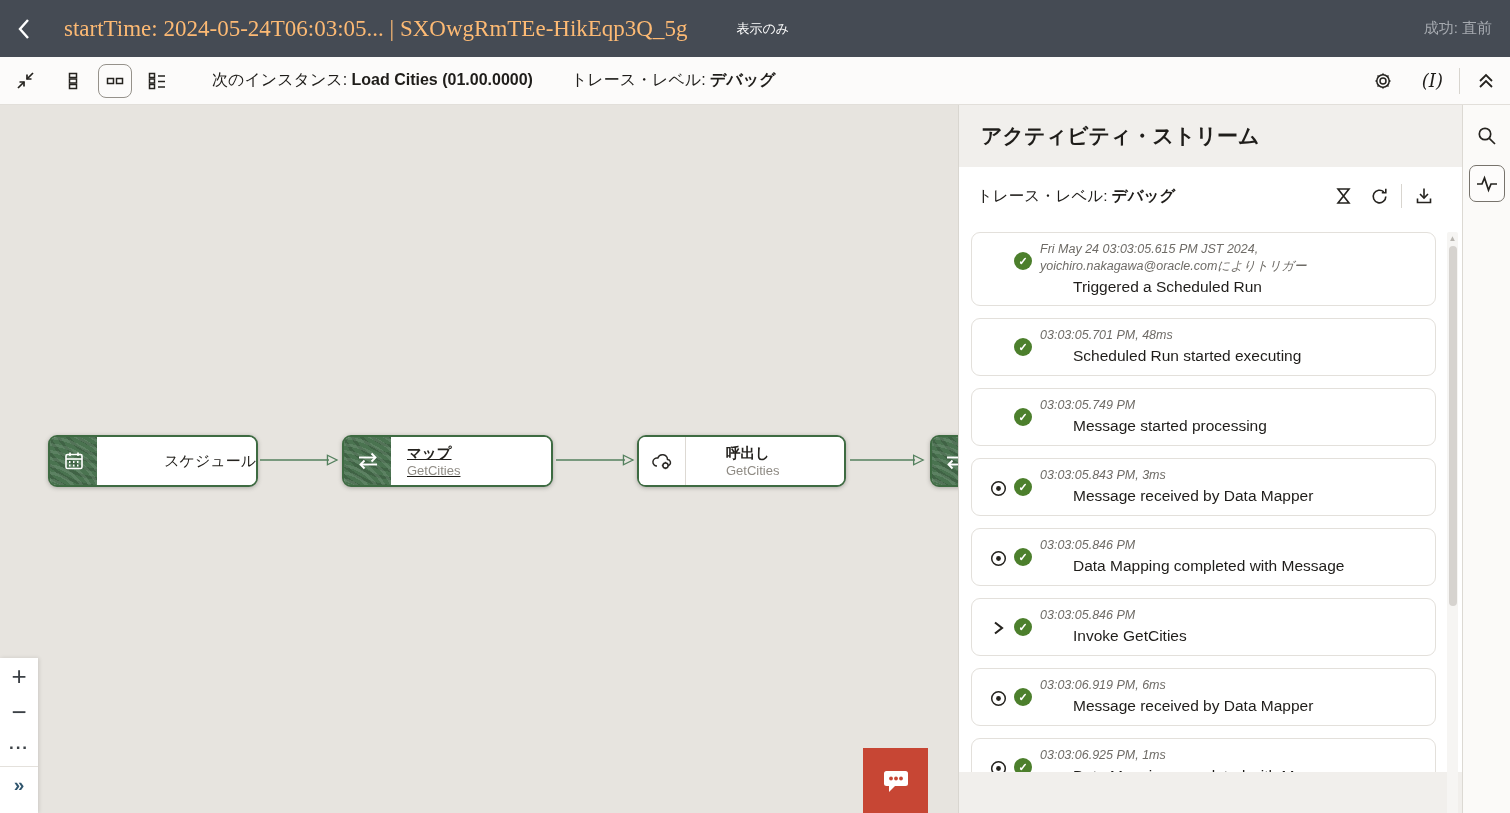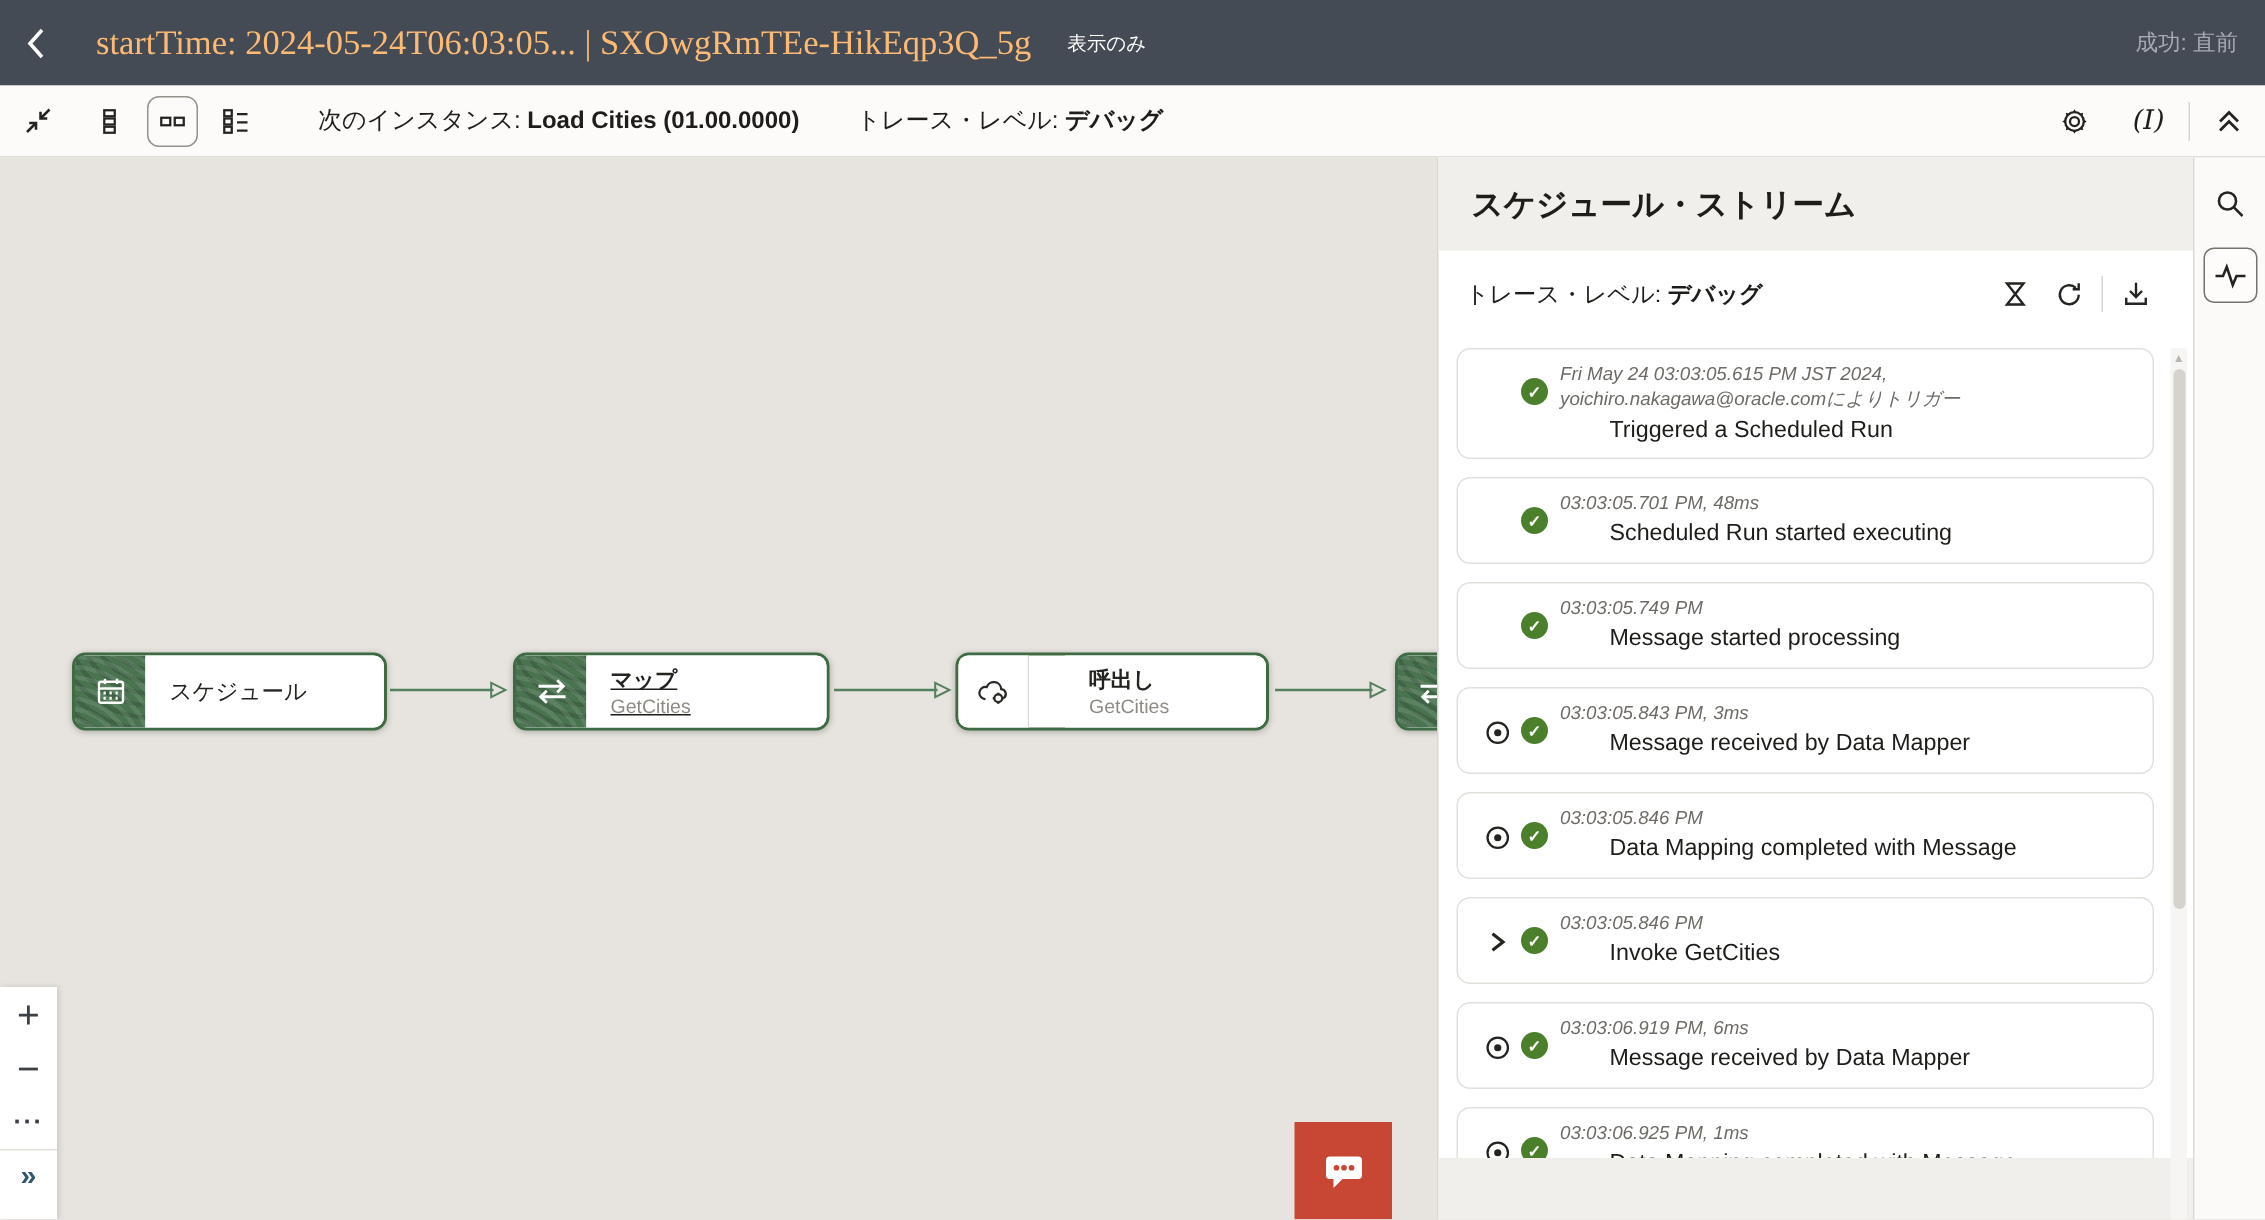--- a/index.html
+++ b/index.html
@@ -3,21 +3,21 @@
 <meta charset="utf-8">
 <style>
   * { margin:0; padding:0; box-sizing:border-box; }
   html,body { width:1510px; height:813px; overflow:hidden; }
   body { font-family:"Liberation Sans", sans-serif; color:#1f1d1a; background:#e7e4df; }
 
   
   .app-header { height:57px; background:#454b54; display:flex; align-items:center; padding:0 16px 0 0; }
   .back-btn { width:48px; height:57px; display:flex; align-items:center; justify-content:center; cursor:pointer; }
   .app-title { font-family:Liberation Serif, serif; font-size:23px; color:#fdba74; margin-left:16px; white-space:nowrap; }
-  .view-only { font-size:13px; color:#ffffff; margin-left:24px; white-space:nowrap; }
+  .view-only { font-size:13px; color:#ffffff; margin-left:49px; white-space:nowrap; }
   .hdr-status { margin-left:auto; font-size:15px; color:#a6aab0; white-space:nowrap; padding-right:2px; }
 
   
   .toolbar { height:48px; background:#fcfbfa; border-bottom:1px solid #e2dfda; display:flex; align-items:center; }
   .tb-icon { width:34px; height:34px; display:flex; align-items:center; justify-content:center; cursor:pointer; border-radius:8px; flex:none; }
   .tb-icon.sel { border:1px solid #96928b; }
   .tb-icon svg { display:block; }
   .i1 { margin-left:8px; } .i2 { margin-left:14px; } .i3 { margin-left:8px; } .i4 { margin-left:8px; }
   .tb-text { font-size:16px; margin-left:38px; white-space:nowrap; }
   .tb-text b { font-weight:700; }
@@ -35,21 +35,21 @@
           border:2px solid #3e6b42; border-radius:9px; box-shadow:0 1px 4px rgba(60,60,55,.35); cursor:pointer; }
   .node-icon { width:47px; flex:none; display:flex; align-items:center; justify-content:center; border-radius:6px 0 0 6px; }
   .node-icon.green { background-color:#4a7350;
      background-image:repeating-radial-gradient(circle at -10% 150%, rgba(255,255,255,.10) 0 3px, rgba(0,0,0,0) 3px 7px),
                       repeating-radial-gradient(circle at 110% -50%, rgba(0,0,0,.14) 0 3px, rgba(0,0,0,0) 3px 8px); }
   .node-icon.white { background:#ffffff; border-right:1px solid #ddd9d3; }
   .node-label { flex:1; display:flex; flex-direction:column; justify-content:center; padding-left:16px; background:#fff; border-radius:0 7px 7px 0; overflow:hidden; }
   .nl-main { font-size:14.5px; font-weight:700; color:#25231f; white-space:nowrap; }
   .nl-sub { font-size:13px; color:#8f8b84; white-space:nowrap; }
   .nl-sub:empty { display:none; }
-  .node.single .nl-main { font-weight:400; font-size:15px; }
+  .node.single .nl-main { font-weight:400; font-size:15px;text-align:right; }
   .flow-arrow { position:absolute; top:349px; }
 
   
   .zoom-panel { position:absolute; left:0; top:553px; width:38px; height:155px; background:#ffffff;
                 box-shadow:1px 0 4px rgba(0,0,0,.12); display:flex; flex-direction:column; align-items:center; }
   .zp-btn { width:38px; height:36px; display:flex; align-items:center; justify-content:center; cursor:pointer; color:#3c4146; }
   .zp-plus { font-size:26px; font-weight:400; }
   .zp-minus { font-size:26px; }
   .zp-more { font-size:17px; font-weight:700; letter-spacing:1px; }
   .zp-div { width:38px; height:1px; background:#e4e1dc; }
@@ -260,21 +260,21 @@
         <polygon points="8,18 8,25 15,18" fill="#ffffff"></polygon>
         <circle cx="10" cy="11.5" r="1.9" fill="#c74634"></circle>
         <circle cx="15" cy="11.5" r="1.9" fill="#c74634"></circle>
         <circle cx="20" cy="11.5" r="1.9" fill="#c74634"></circle>
       </svg>
     </div>
   </div>
 
   <div class="panel">
     <div class="panel-header">
-      <div class="panel-title">スケジュール・ストリーム</div>
+      <div class="panel-title">アクティビティ・ストリーム</div>
     </div>
 
     <div class="trace-row">
       <div class="trace-text"><span>トレース・レベル: </span><b>デバッグ</b></div>
       <div class="trace-actions">
         <div class="ta-btn">
           <svg width="17" height="18" viewBox="0 0 17 18" fill="none" stroke="#25231f" stroke-width="1.6">
             <path d="M3 2 H14 L3 16 H14 Z"></path>
           </svg>
         </div>

